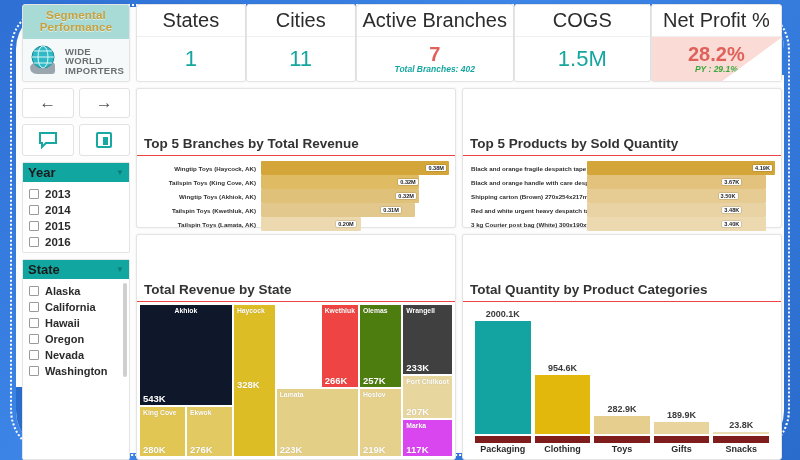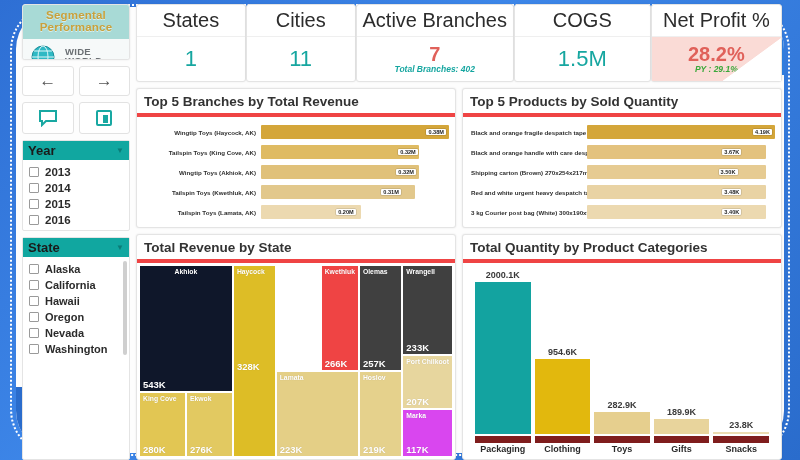--- a/index.html
+++ b/index.html
@@ -57,21 +57,21 @@
 
   
   .card {
     background: #ffffff;
     border: 1px solid #e4e4e4;
     border-radius: 3px;
     box-shadow: 0 0 2px rgba(0,0,0,.10);
   }
 
   
-  .logo-card { height: 56px; padding: 0; overflow: hidden; position: relative; }
+  .logo-card { height: 78px; padding: 0; overflow: hidden; position: relative; }
   .logo-title {
     background: #a8dad6;
     height: 34px;
     display: flex; flex-direction: column; align-items: center; justify-content: center;
     line-height: 1.02;
   }
   .logo-title span {
     font-weight: bold; font-size: 11.5px; color: #c8a13c;
     letter-spacing: .2px;
     text-shadow: 0 1px 0 rgba(255,255,255,.55);
@@ -150,21 +150,21 @@
   .kpi.np .kpi-body::after {
     content: ""; position: absolute; right: -2px; top: 0; bottom: 0; width: 60px;
     background: linear-gradient(to bottom right, transparent 49%, #ffffff 50%);
   }
 
   
   .viz-row { flex: 1; display: flex; gap: 6px; min-height: 0; }
   .viz { flex: 1; display: flex; flex-direction: column; min-width: 0; }
   .viz-title {
     flex: none; font-size: 13.5px; font-weight: bold; color: #333;
-    padding: 5px 7px 4px 7px; border-bottom: 4px solid #ef4444;
+    padding: 5px 7px 4px 7px; border-bottom: 1px solid #ef4444; margin-top: 42px;
   }
   .viz-body { flex: 1; padding: 5px 6px; min-height: 0; }
 
   
   .hbar-list { height: 100%; display: flex; flex-direction: column; justify-content: space-around; }
   .hbar-row { display: flex; align-items: center; height: 15px; }
   .hbar-label {
     flex: none; font-size: 6.2px; font-weight: bold; color: #2e2e2e;
     text-align: right; padding-right: 5px; white-space: nowrap; overflow: hidden;
   }
@@ -501,21 +501,21 @@
                 <div class="tm-name">Kwethluk</div>
                 <div class="tm-val">266K</div>
               </div>
               <div class="tm-cell" style="flex:1;background:#e4cf86;">
                 <div class="tm-name">Lamata</div>
                 <div class="tm-val">223K</div>
               </div>
             </div>
 
             <div class="tm-col" style="flex:0.73;">
-              <div class="tm-cell" style="flex:1.25;background:#404040;">
+              <div class="tm-cell" style="flex:1.25;background:#4d7c0f;">
                 <div class="tm-name">Olemas</div>
                 <div class="tm-val">257K</div>
               </div>
               <div class="tm-cell" style="flex:1;background:#e5d18c;">
                 <div class="tm-name">Hoslov</div>
                 <div class="tm-val">219K</div>
               </div>
             </div>
 
             <div class="tm-col" style="flex:0.82;">

